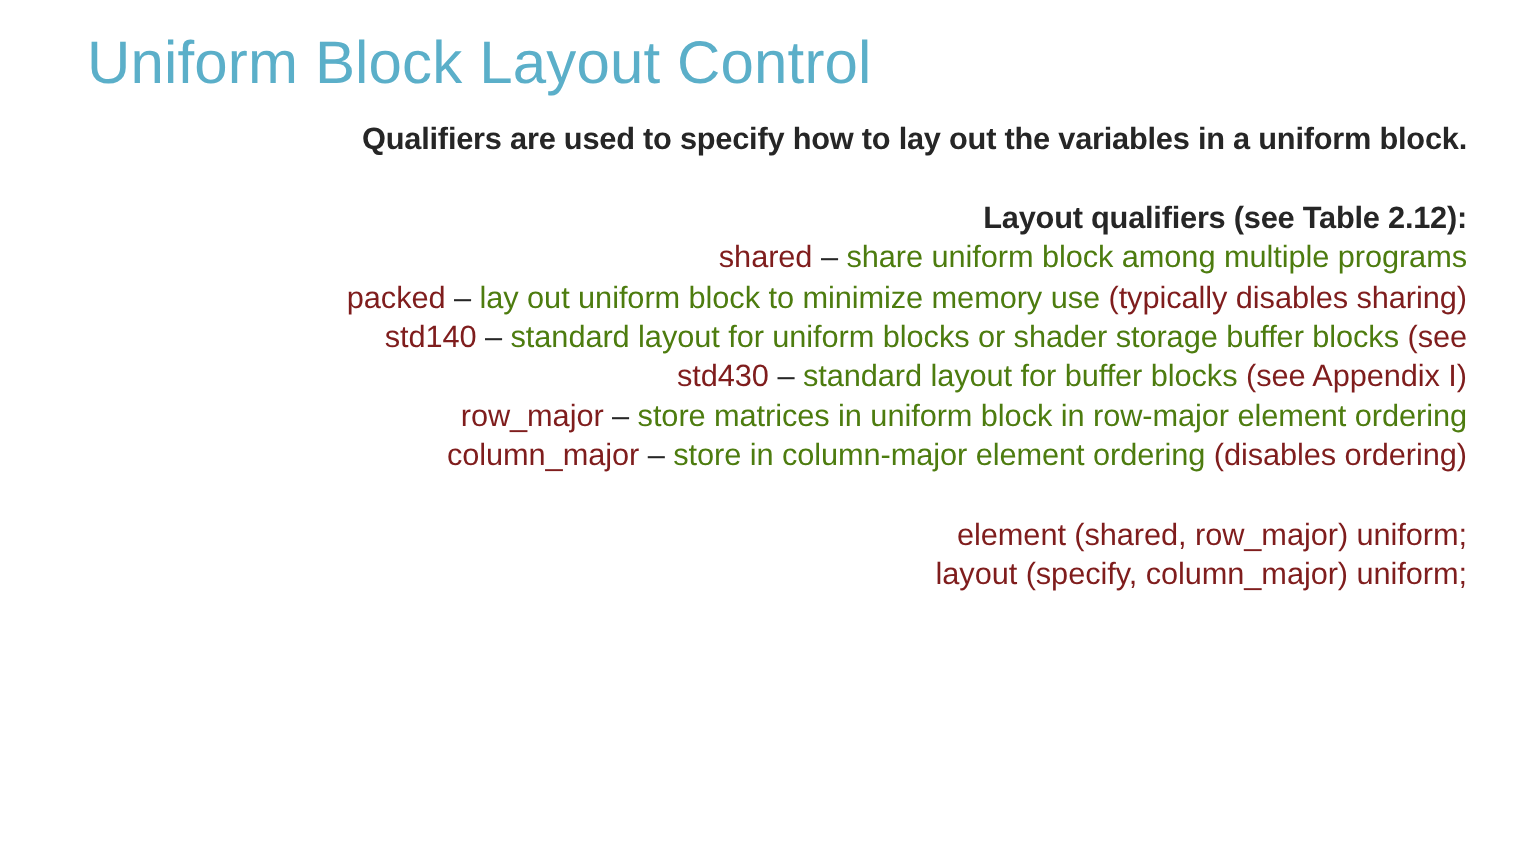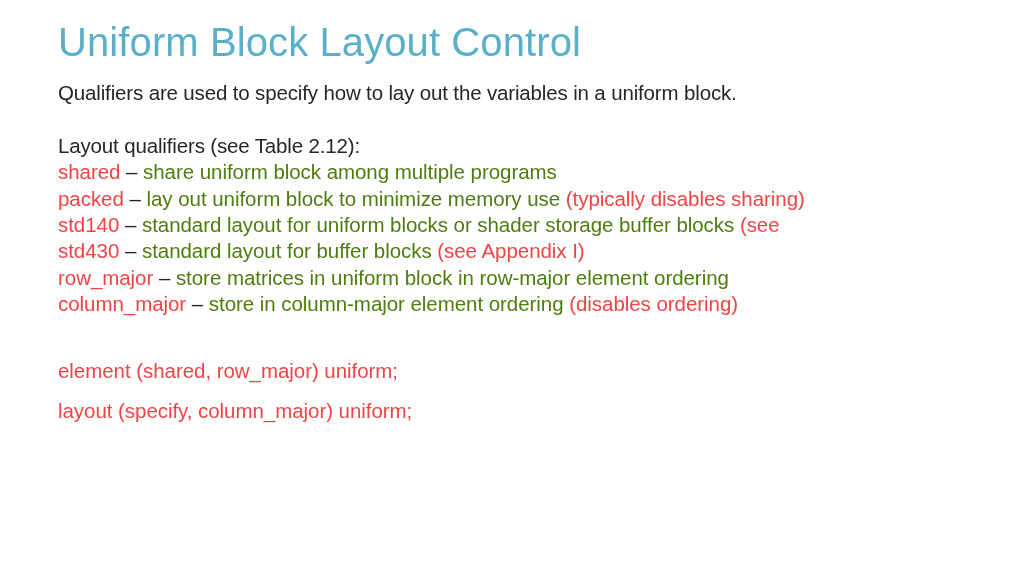--- a/index.html
+++ b/index.html
@@ -11,20 +11,21 @@
     height: 576px;
     background: #ffffff;
     font-family: "Liberation Sans", sans-serif;
     overflow: hidden;
   }
   .slide {
     position: relative;
     width: 1016px;
     height: 576px;
     background: #ffffff;
+    text-align: right;
   }
   .slide-title {
     position: absolute;
     left: 58px;
     top: 18px;
     font-size: 40px;
     line-height: 48px;
     font-weight: 400;
     color: #5BAFC9;
     letter-spacing: 0.1px;
@@ -37,29 +38,28 @@
     width: 920px;
   }
   .line {
     font-size: 20.5px;
     line-height: 26.4px;
     color: #262626;
     white-space: nowrap;
     letter-spacing: -0.05px;
   }
   .line.strong {
-    font-weight: 400;
+    font-weight: 700;
     letter-spacing: -0.15px;
   }
   .line.blank {
     height: 26.4px;
   }
   .teal {
-    color: #ef4444;
-    margin-top: 14px;
+    color: #7f1d1d;
   }
   .dark {
     color: #4d7c0f;
   }
   .indent-appendix {
     padding-left: 158px;
   }
   .dash {
     color: #262626;
   }

